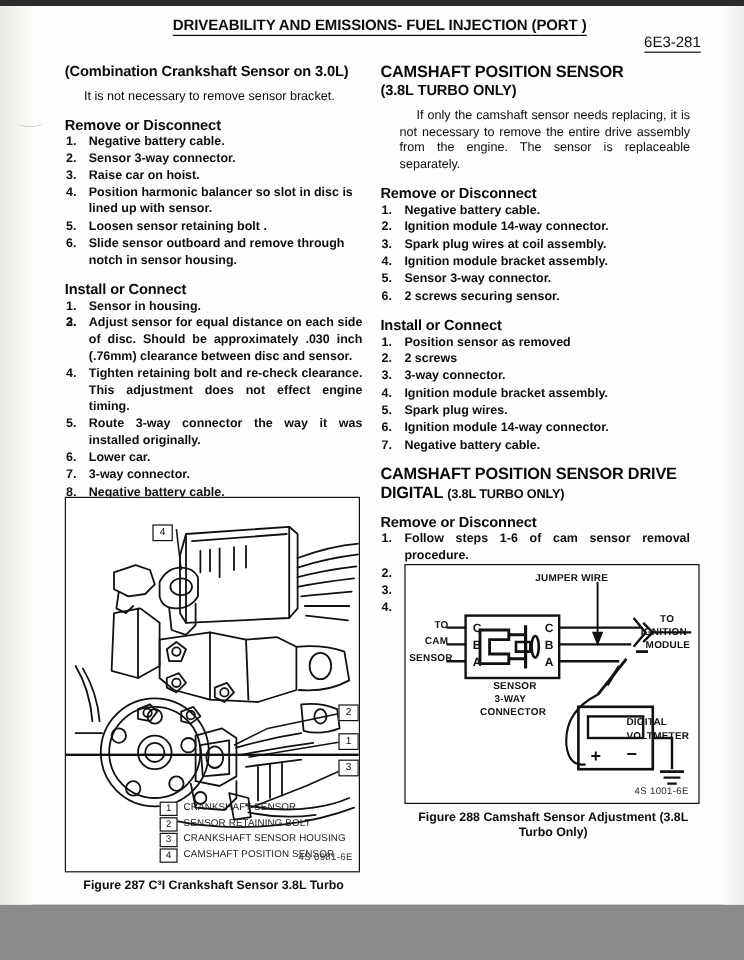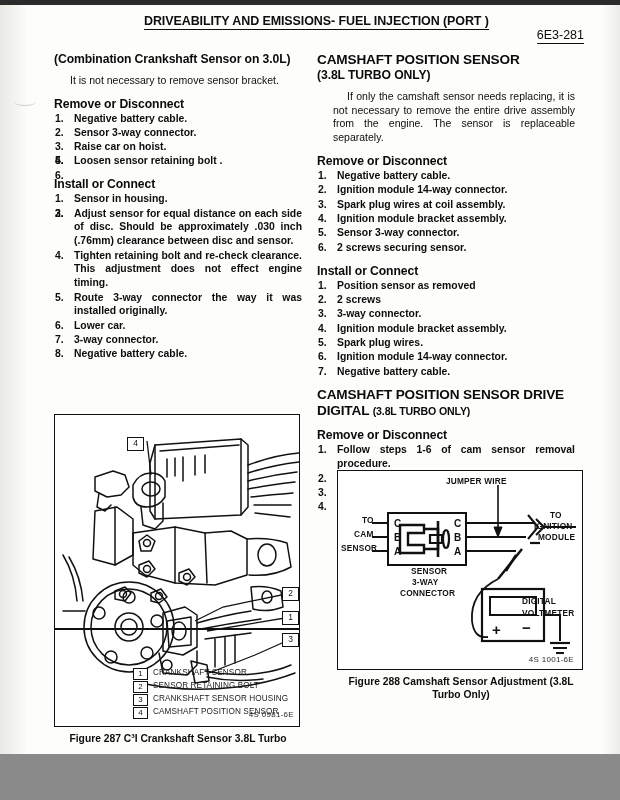--- a/index.html
+++ b/index.html
@@ -282,23 +282,23 @@
 
   <div class="col-left">
     <div class="sec-sub">(Combination Crankshaft Sensor on 3.0L)</div>
     <p class="body-text">It is not necessary to remove sensor bracket.</p>
 
     <h2 class="list-head">Remove or Disconnect</h2>
     <ol class="steps" id="left-remove-steps">
         <li><span class="num">1.</span><span>Negative battery cable.</span></li>
         <li><span class="num">2.</span><span>Sensor 3-way connector.</span></li>
         <li><span class="num">3.</span><span>Raise car on hoist.</span></li>
-        <li><span class="num">4.</span></li>
+        <li><span class="num">4.</span><span>Position harmonic balancer so slot in disc is lined up with sensor.</span></li>
         <li><span class="num">5.</span><span>Loosen sensor retaining bolt .</span></li>
-        <li><span class="num">6.</span></li>
+        <li><span class="num">6.</span><span>Slide sensor outboard and remove through notch in sensor housing.</span></li>
       </ol>
 
     <h2 class="list-head">Install or Connect</h2>
     <ol class="steps justify" id="left-install-steps">
         <li><span class="num">1.</span><span>Sensor in housing.</span></li>
         <li><span class="num">2.</span></li>
         <li><span class="num">3.</span><span>Adjust sensor for equal distance on each side of disc. Should be approximately .030 inch (.76mm) clearance between disc and sensor.</span></li>
         <li><span class="num">4.</span><span>Tighten retaining bolt and re-check clearance. This adjustment does not effect engine timing.</span></li>
         <li><span class="num">5.</span><span>Route 3-way connector the way it was installed originally.</span></li>
         <li><span class="num">6.</span><span>Lower car.</span></li>

